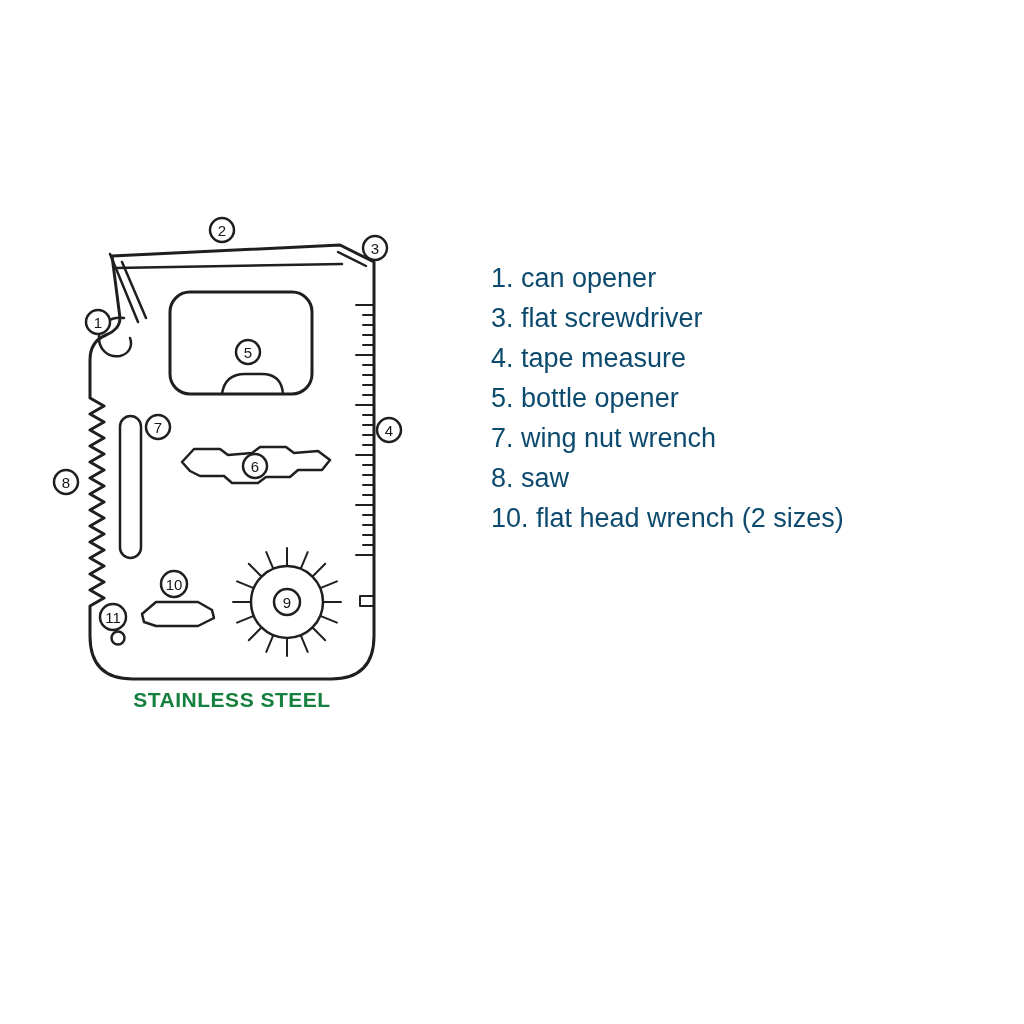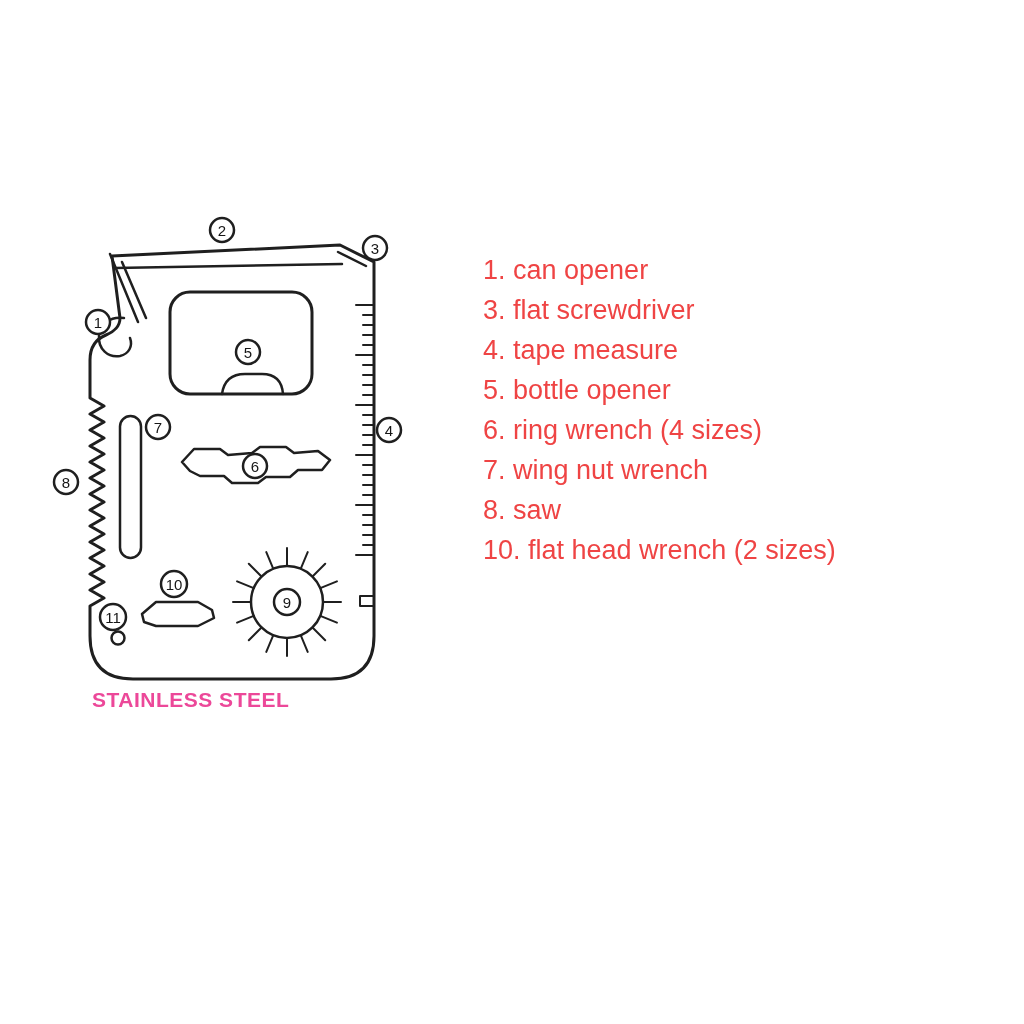--- a/index.html
+++ b/index.html
@@ -26,36 +26,37 @@
   .diagram-svg rect,
   .diagram-svg circle,
   .diagram-svg line {
     vector-effect: non-scaling-stroke;
   }
   .caption {
     position: absolute;
     left: 92px;
     top: 688px;
     width: 280px;
+    text-align: center;
     font-size: 21px;
     font-weight: 700;
     letter-spacing: 0.5px;
-    color: #ec4899;
+    color: #15803d;
     font-family: "Liberation Sans", sans-serif;
   }
   .legend {
     position: absolute;
     left: 483px;
     top: 250px;
-    margin: 0;
+    margin: 8px;
     padding: 0;
     list-style: none;
     font-size: 27px;
     line-height: 40px;
-    color: #ef4444;
+    color: #0c4a6e;
     font-family: "Liberation Sans", sans-serif;
     white-space: nowrap;
   }
   .callout-num {
     font-family: "Liberation Sans", sans-serif;
     font-size: 15px;
     fill: #161616;
   }
 </style>
 </head>
@@ -153,19 +154,18 @@
     </g>
   </svg>
 
   <div class="caption">STAINLESS STEEL</div>
 
   <ul class="legend">
     <li>1. can opener</li>
     <li>3. flat screwdriver</li>
     <li>4. tape measure</li>
     <li>5. bottle opener</li>
-    <li>6. ring wrench (4 sizes)</li>
     <li>7. wing nut wrench</li>
     <li>8. saw</li>
     <li>10. flat head wrench (2 sizes)</li>
   </ul>
 
 </div>
 
 </body></html>

